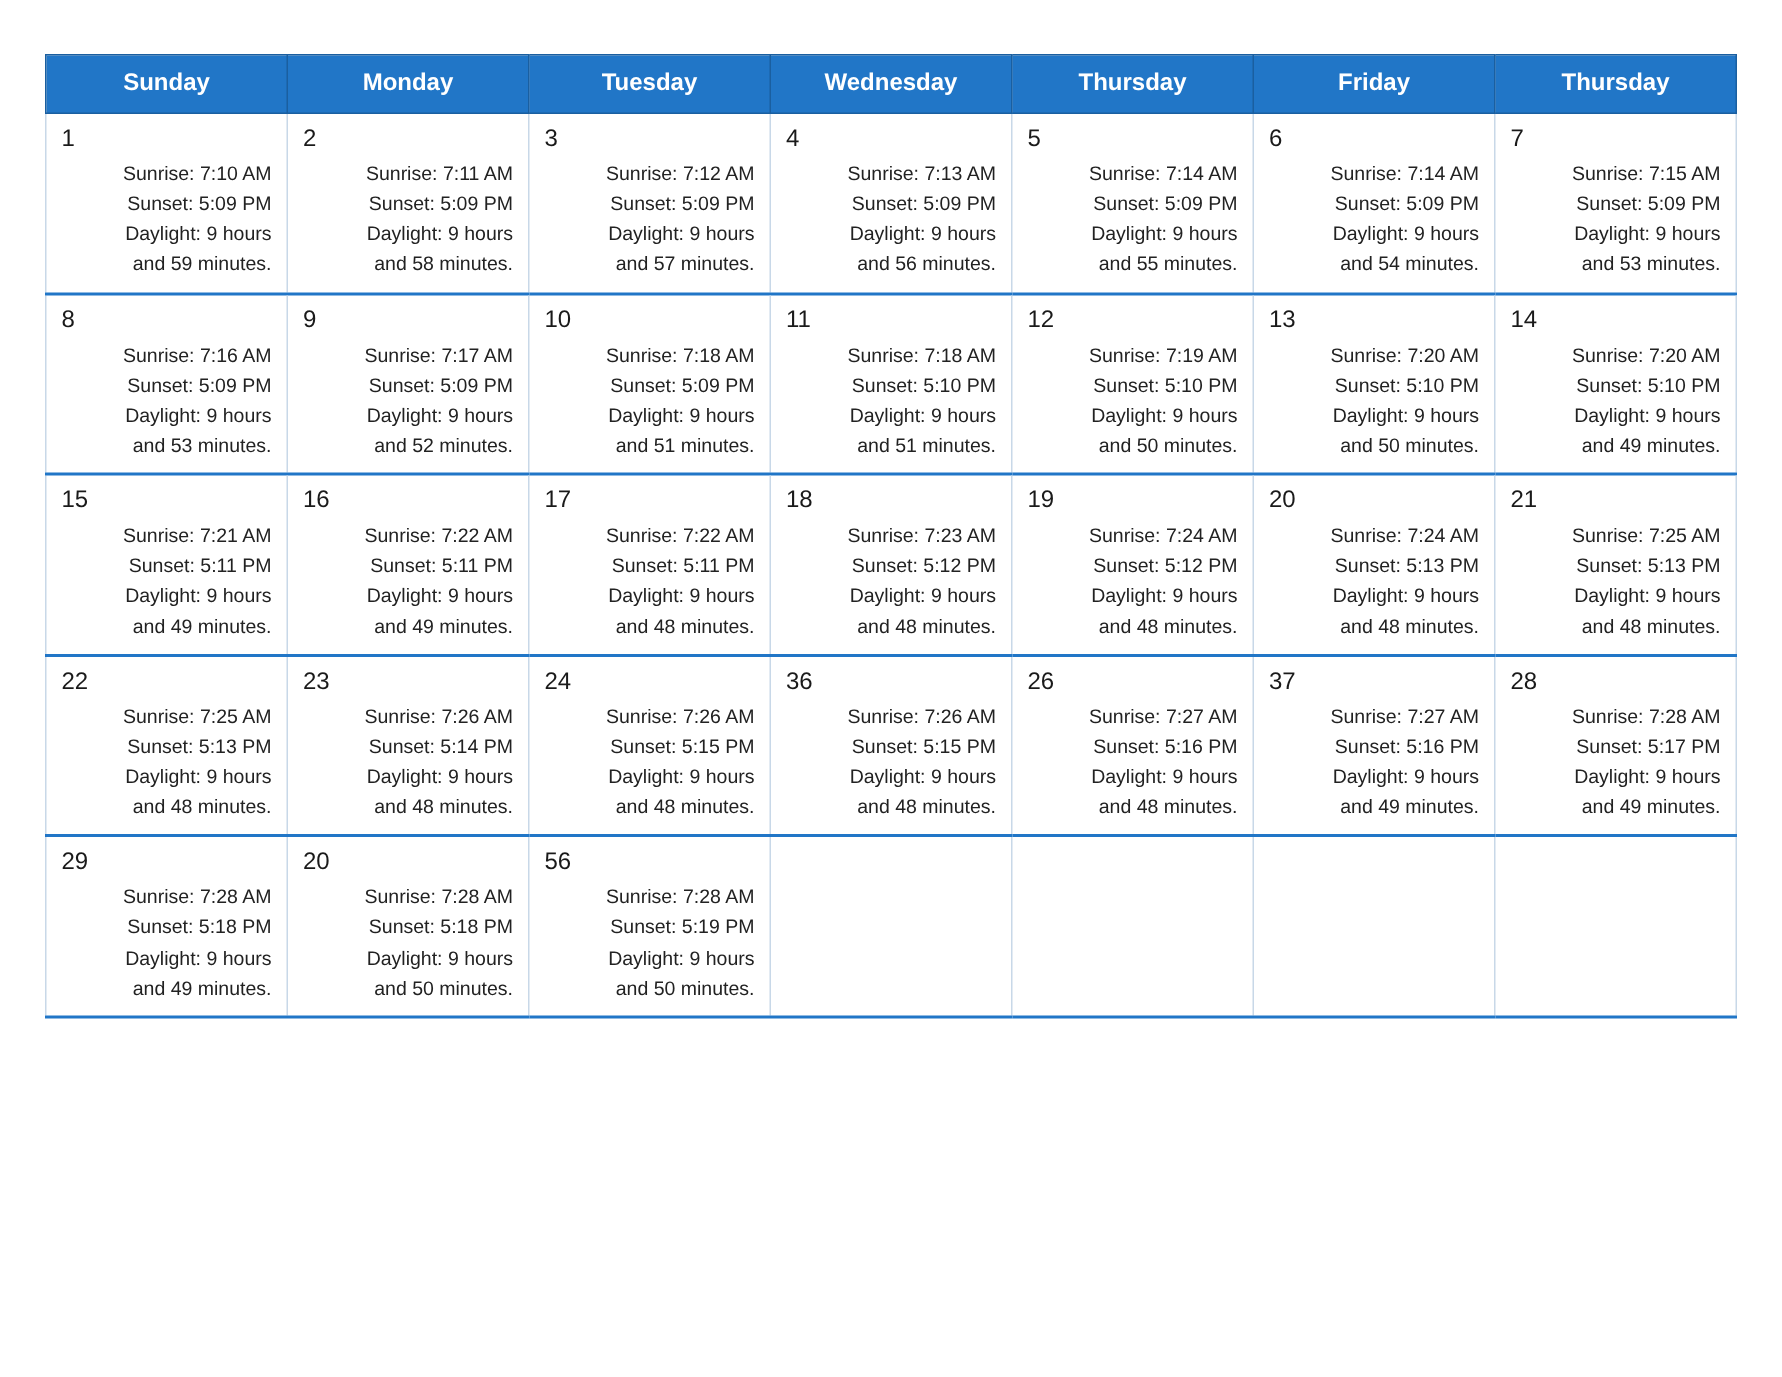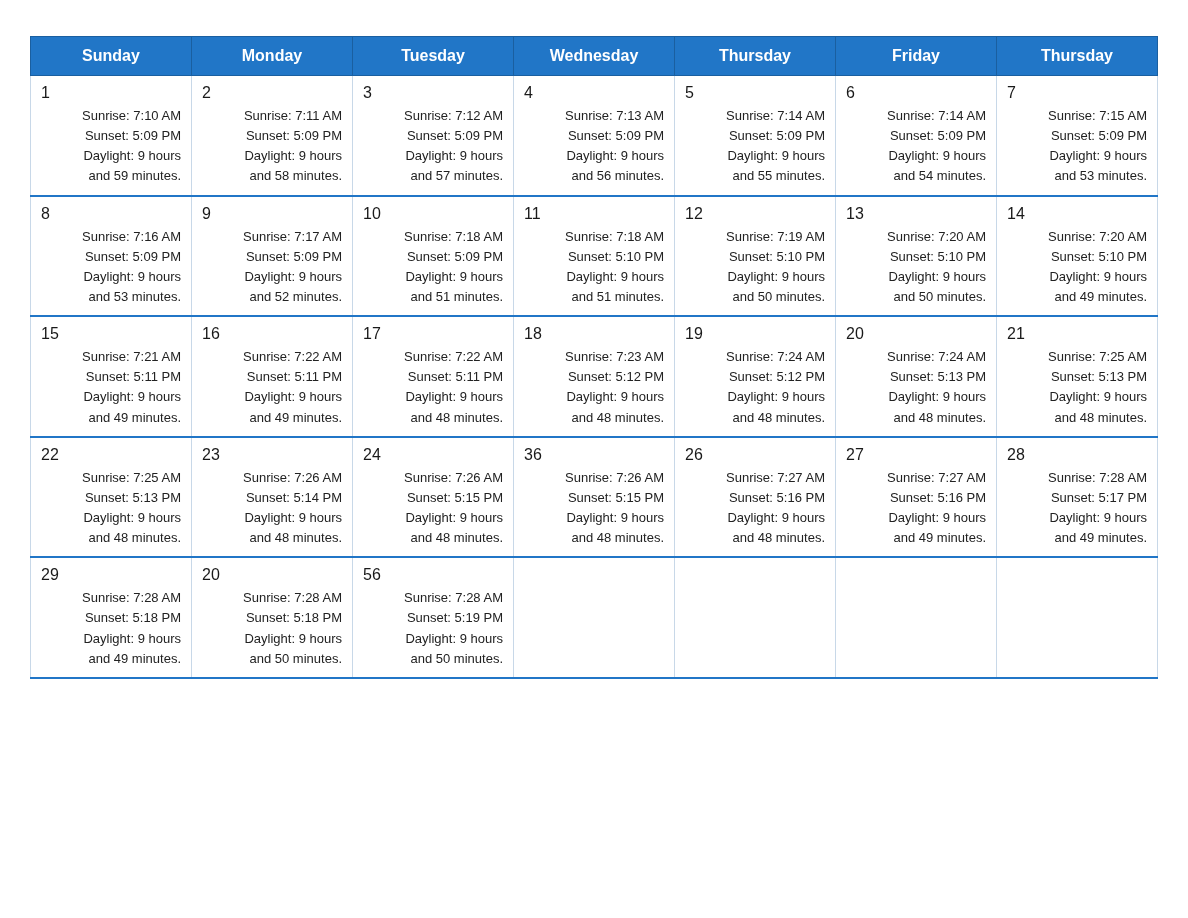--- a/index.html
+++ b/index.html
@@ -366,21 +366,21 @@
         <td>
         <span class="day-number">26</span>
         <div class="day-info">
           Sunrise: 7:27 AM<br>
           Sunset: 5:16 PM<br>
           Daylight: 9 hours<br>
           and 48 minutes.
         </div>
       </td>
         <td>
-        <span class="day-number">27</span>
+        <span class="day-number">37</span>
         <div class="day-info">
           Sunrise: 7:27 AM<br>
           Sunset: 5:16 PM<br>
           Daylight: 9 hours<br>
           and 49 minutes.
         </div>
       </td>
         <td>
         <span class="day-number">28</span>
         <div class="day-info">

